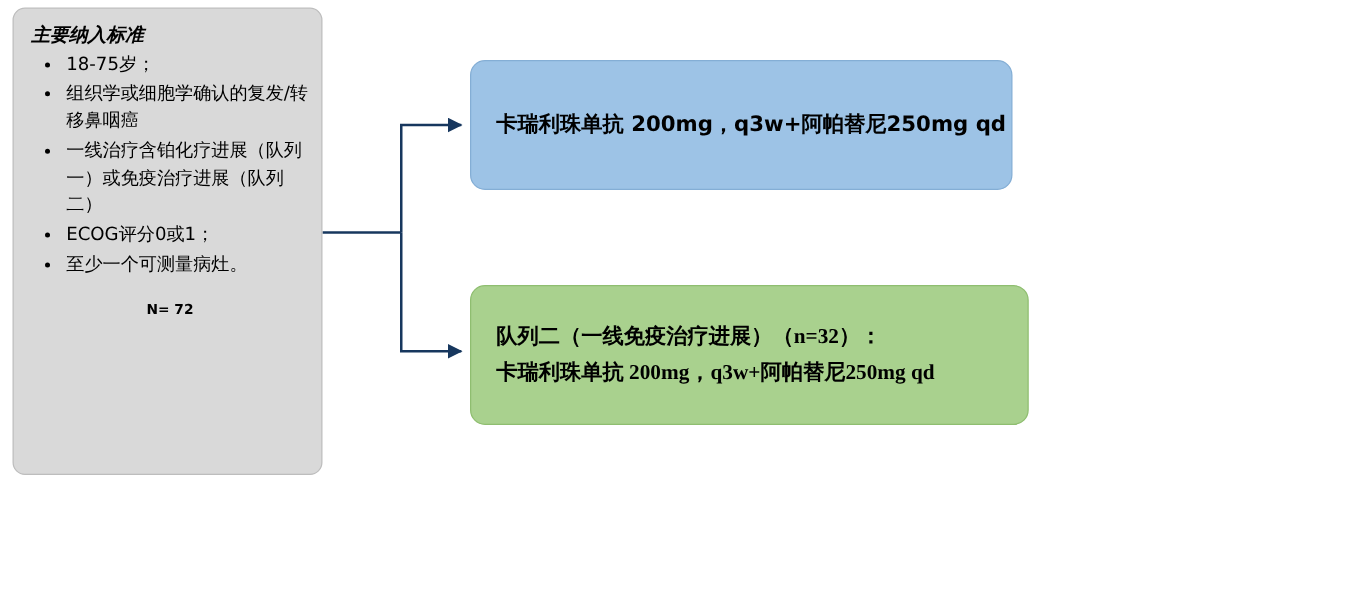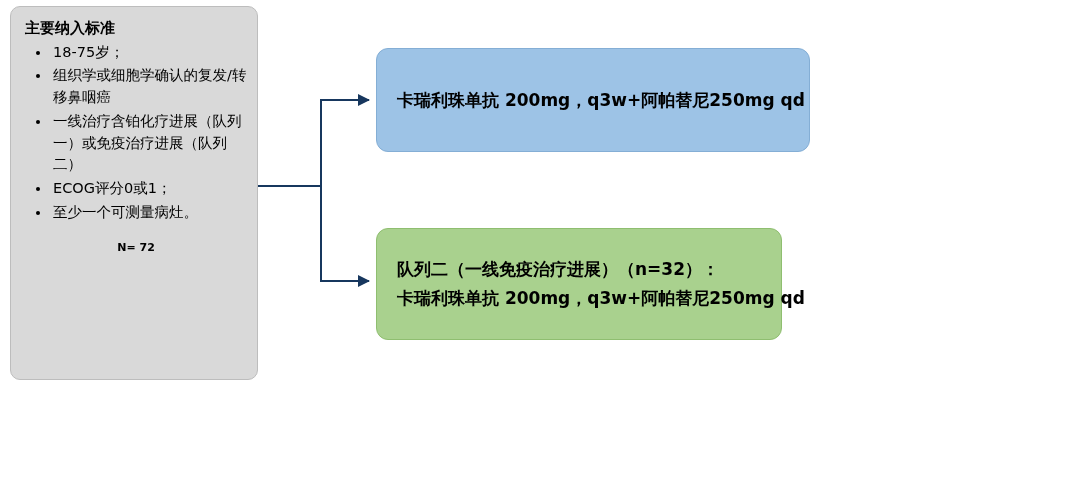--- a/index.html
+++ b/index.html
@@ -30,20 +30,21 @@
     border: 1.5px solid #bdbdbd;
     border-radius: 10px;
     padding: 10px 10px 10px 14px;
     font-size: 14.5px;
     line-height: 1.5;
   }
   .criteria-heading {
     font-weight: bold;
     font-size: 15px;
     margin: 0;
+    font-style: italic;
   }
   .criteria-list {
     margin: 2px 0;
     padding-left: 26px;
     list-style: disc;
   }
   .criteria-list li {
     margin: 2px 0;
     padding-left: 2px;
   }
@@ -70,24 +71,25 @@
     left: 376px;
     top: 48px;
     width: 434px;
     height: 104px;
     background: #9dc3e6;
     border: 1.5px solid #84aed5;
   }
   .cohort2 {
     left: 376px;
     top: 228px;
-    width: 406px;
+    width: 447px;
     height: 112px;
     background: #a9d18e;
     border: 1.5px solid #8fbe70;
+    font-family: Liberation Serif, serif;
   }
   .cohort-line { white-space: nowrap; }
 
   
   svg.connectors {
     position: absolute;
     left: 0;
     top: 0;
     width: 1080px;
     height: 480px;

